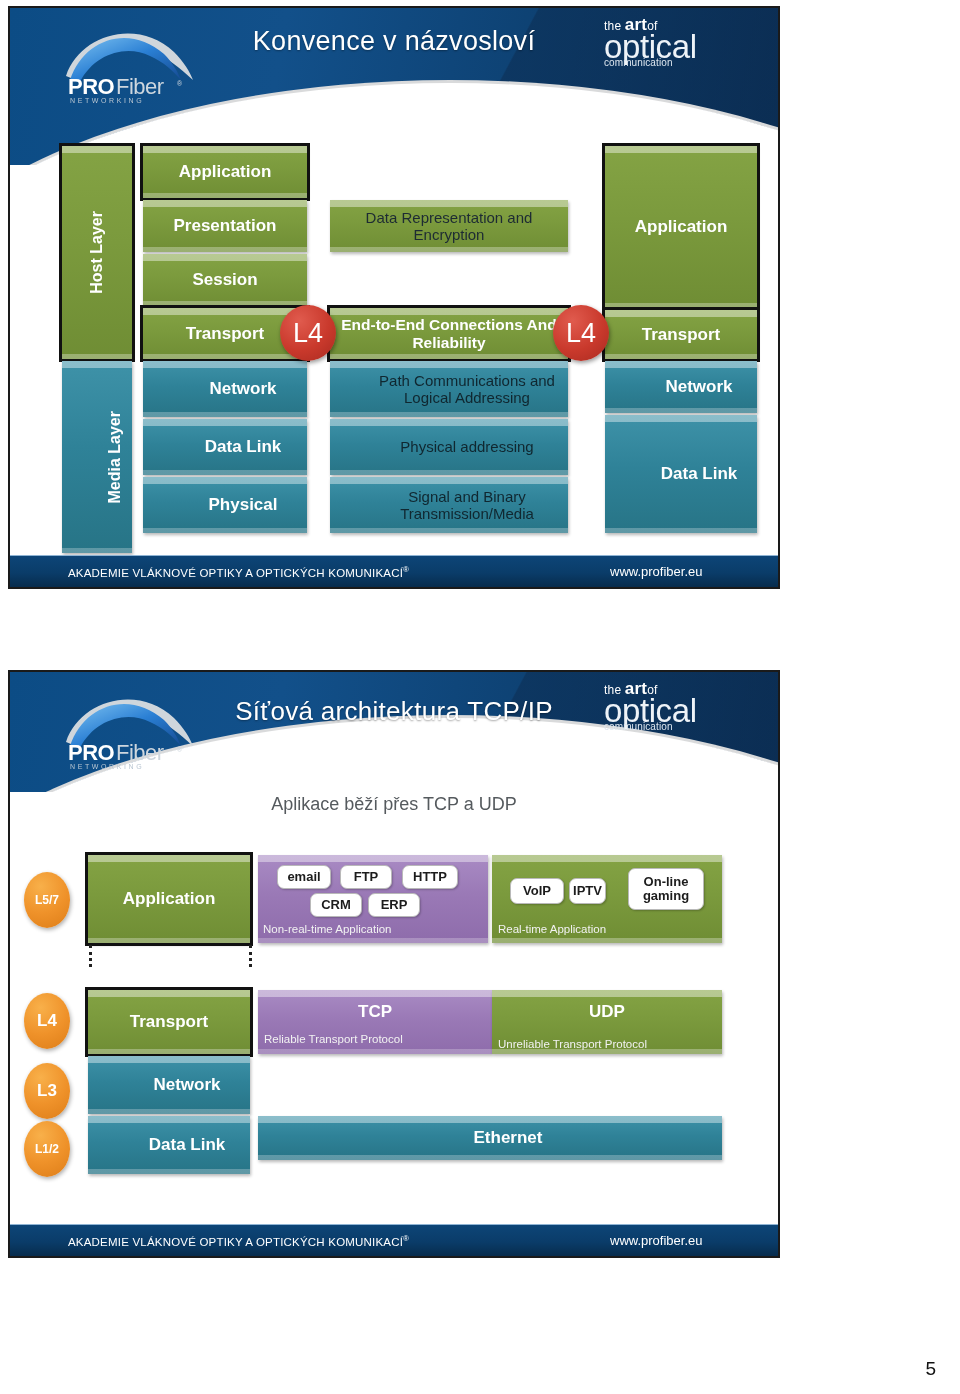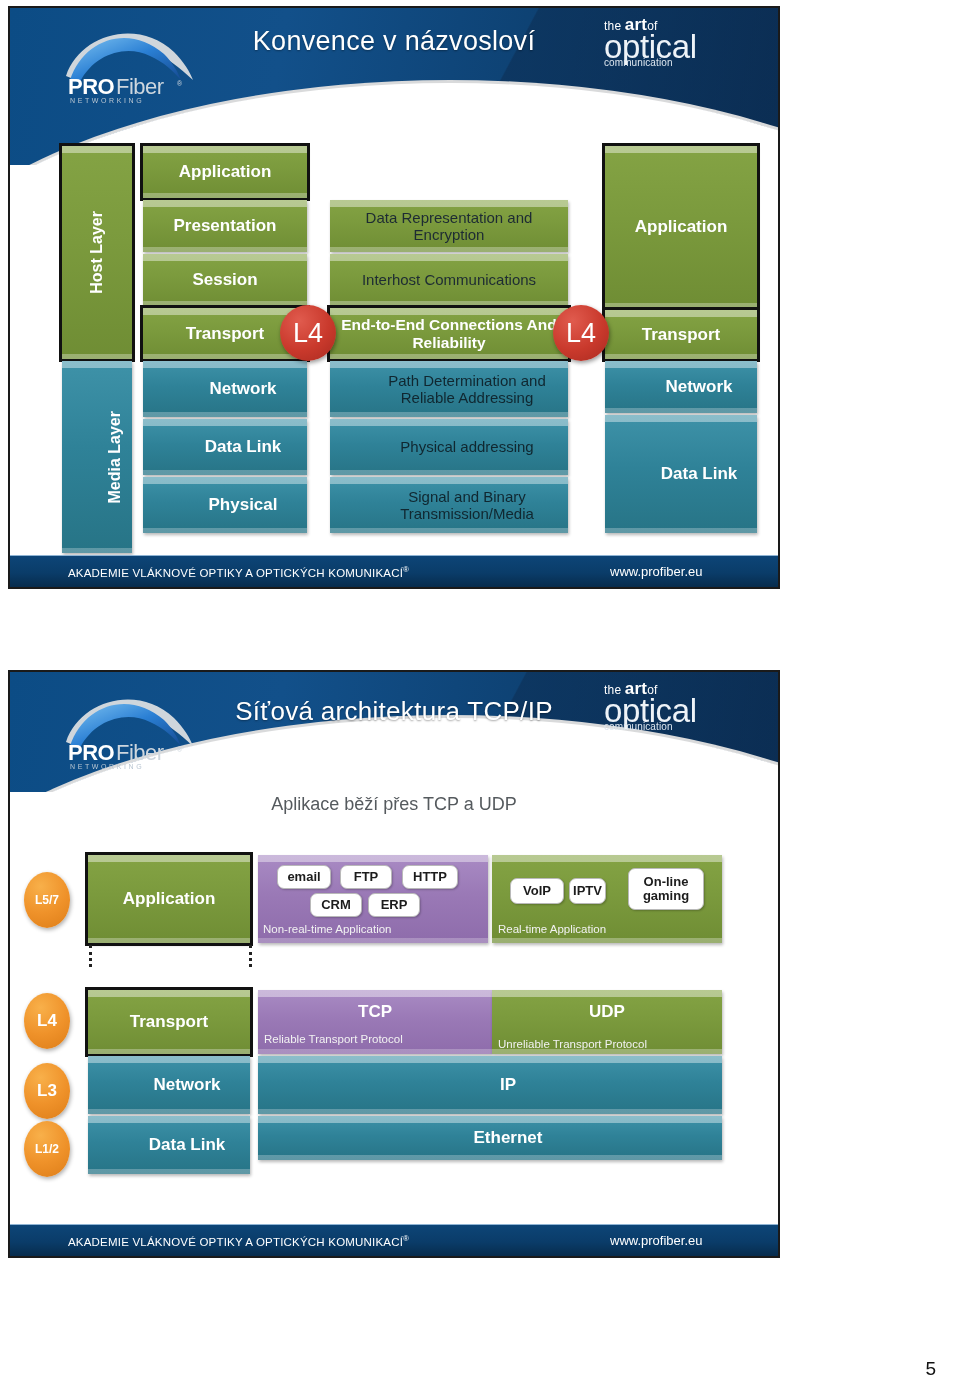--- a/index.html
+++ b/index.html
@@ -317,28 +317,25 @@
     <div class="bevel teal" style="left:133px; top:279px; width:164px; height:56px; font-size:17px; font-weight:bold;">
       <span>Data Link</span>
     </div>
     <div class="bevel teal" style="left:133px; top:337px; width:164px; height:56px; font-size:17px; font-weight:bold;">
       <span>Physical</span>
     </div>
 
     <div class="bevel green" style="left:320px; top:60px; width:238px; height:52px; font-size:15px; color:#1d2b33;">
       <span>Data Representation and Encryption</span>
     </div>
-    <div class="bevel green" style="left:320px; top:114px; width:238px; height:52px; font-size:15px; color:#1d2b33;">
-      <span>Interhost Communications</span>
-    </div>
     <div class="bevel green bx-outline" style="left:320px; top:168px; width:238px; height:51px; font-size:15.5px; font-weight:bold;">
       <span>End-to-End Connections And Reliability</span>
     </div>
     <div class="bevel teal" style="left:320px; top:221px; width:238px; height:56px; font-size:15px; color:#102730;">
-      <span>Path Determination and Reliable Addressing</span>
+      <span>Path Communications and Logical Addressing</span>
     </div>
     <div class="bevel teal" style="left:320px; top:279px; width:238px; height:56px; font-size:15px; color:#102730;">
       <span>Physical addressing</span>
     </div>
     <div class="bevel teal" style="left:320px; top:337px; width:238px; height:56px; font-size:15px; color:#102730;text-align:center;">
       <span>Signal and Binary Transmission/Media</span>
     </div>
 
     <div class="bevel green bx-outline" style="left:595px; top:6px; width:152px; height:162px; font-size:17px; font-weight:bold;">
       <span>Application</span>
@@ -462,23 +459,20 @@
       <span style="font-size:17px; font-weight:bold; position:absolute; top:12px;">UDP</span>
     </div>
     <div class="cap" style="left:488px; top:188px;">Unreliable Transport Protocol</div>
 
     <div class="pill" style="left:14px; top:213px; font-size:17px;">
       <span>L3</span>
     </div>
     <div class="bevel teal" style="left:78px; top:206px; width:162px; height:58px; font-size:17px; font-weight:bold;">
       <span>Network</span>
     </div>
-    <div class="bevel teal" style="left:248px; top:206px; width:464px; height:58px; font-size:17px; font-weight:bold;">
-      <span>IP</span>
-    </div>
 
     <div class="pill" style="left:14px; top:271px; font-size:12px;">
       <span>L1/2</span>
     </div>
     <div class="bevel teal" style="left:78px; top:266px; width:162px; height:58px; font-size:17px; font-weight:bold;">
       <span>Data Link</span>
     </div>
     <div class="bevel teal" style="left:248px; top:266px; width:464px; height:44px; font-size:17px; font-weight:bold;">
       <span>Ethernet</span>
     </div>

